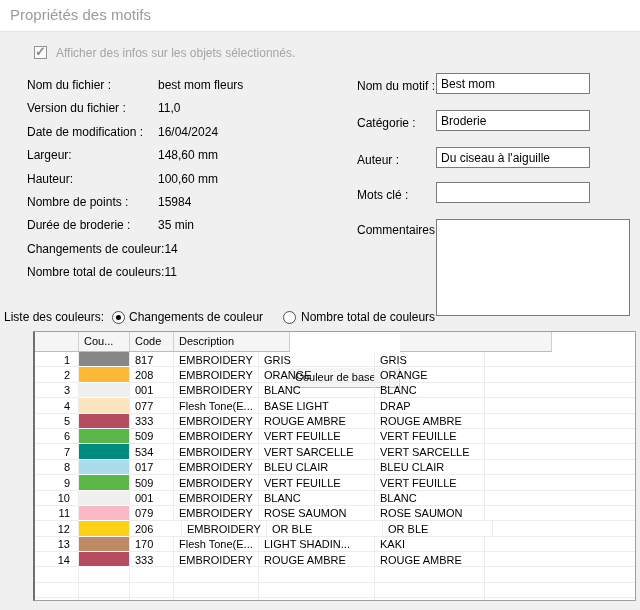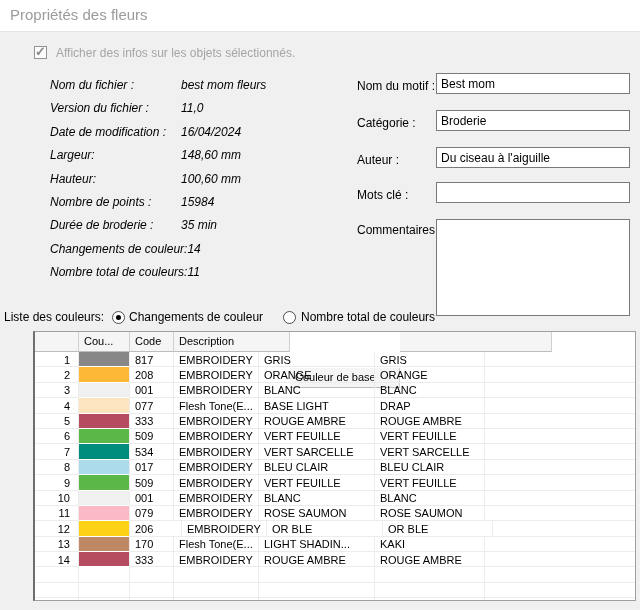--- a/index.html
+++ b/index.html
@@ -11,26 +11,26 @@
   
   .titlebar{position:absolute;left:0;top:0;width:640px;height:31px;background:#ffffff;border-bottom:1px solid #e4e4e4;}
   .title{position:absolute;left:10px;top:6px;font-size:15px;color:#9b9b9b;}
   
   .cbrow{position:absolute;left:34px;top:45px;height:16px;}
   .cbox{position:absolute;left:0;top:1px;width:13px;height:13px;box-sizing:border-box;
         border:1px solid #949494;background:#fcfcfc;}
   .cbox .mark{position:absolute;left:0px;top:-3px;font-size:13px;color:#8a8a8a;font-weight:bold;}
   .cblabel{position:absolute;left:22px;top:1px;color:#a5a5a5;white-space:nowrap;}
   
-  .info-list{position:absolute;left:50px;top:74px;font-style:italic;}
+  .info-list{position:absolute;left:27px;top:74px;}
   .info-row{height:23.4px;line-height:23.4px;white-space:nowrap;}
   .info-label{display:inline-block;min-width:131px;}
   
   .flabel{position:absolute;left:357px;white-space:nowrap;}
-  .finput{position:absolute;left:436px;width:194px;height:21px;box-sizing:border-box;
+  .finput{position:absolute;left:436px;width:154px;height:21px;box-sizing:border-box;
           border:1px solid #7a7a7a;background:#fff;padding:0 4px;
           font-family:"Liberation Sans",sans-serif;font-size:12px;color:#000;outline:none;}
   .ftext{position:absolute;left:436px;width:194px;height:97px;box-sizing:border-box;
          border:1px solid #7a7a7a;background:#fff;resize:none;
          font-family:"Liberation Sans",sans-serif;font-size:12px;outline:none;}
   
   .clabel{position:absolute;left:4px;top:310px;}
   .radio{position:absolute;width:13px;height:13px;box-sizing:border-box;border:1px solid #4d4d4d;
          border-radius:50%;background:#fff;}
   .radio .dot{position:absolute;left:3px;top:3px;width:5px;height:5px;border-radius:50%;background:#000;display:none;}
@@ -46,21 +46,21 @@
   .tr{display:flex;height:15.4px;}
   .td{box-sizing:border-box;height:15.4px;border-right:1px solid #ececec;border-bottom:1px solid #ececec;
       padding:1.5px 0 0 5px;font-size:11px;line-height:12px;white-space:nowrap;overflow:hidden;flex:0 0 auto;}
   .td.num{text-align:right;padding-left:0;padding-right:8px;}
   .td.swatch{padding:0;border-bottom:1px solid #fff;}
 </style>
 </head>
 <body>
 
 <div class="titlebar">
-  <div class="title">Propriétés des fleurs</div>
+  <div class="title">Propriétés des motifs</div>
 </div>
 
 <div class="cbrow">
   <span class="cbox">
       <span class="mark">✓</span>
     </span>
   <span class="cblabel">Afficher des infos sur les objets sélectionnés.</span>
 </div>
 
 <div class="info-list">

